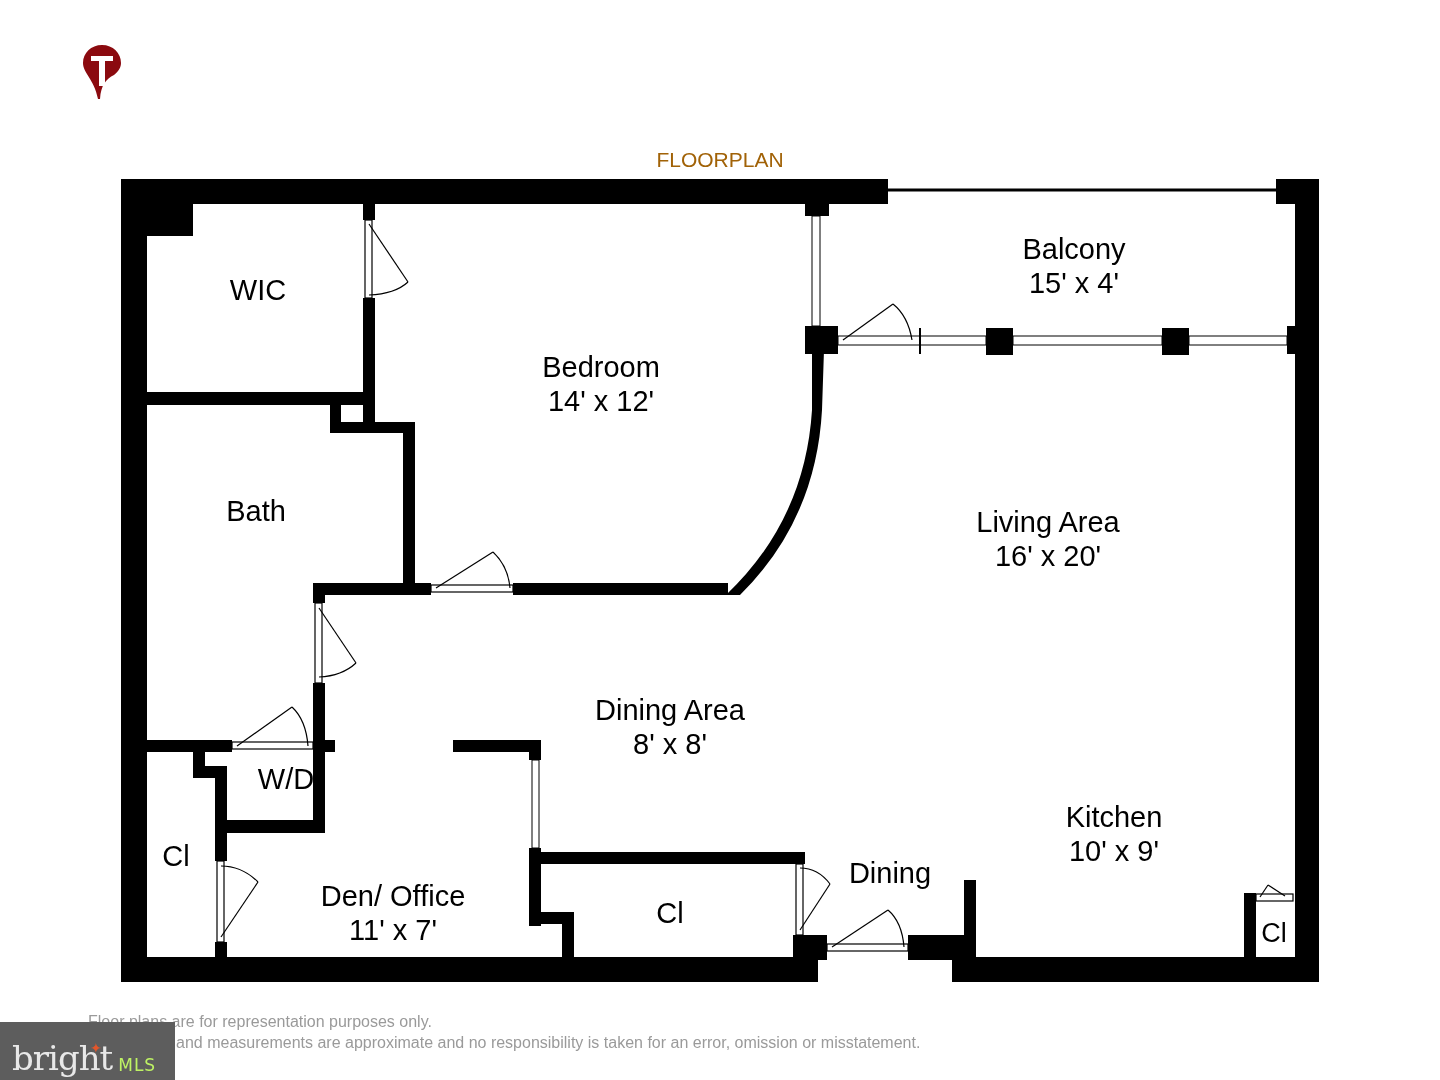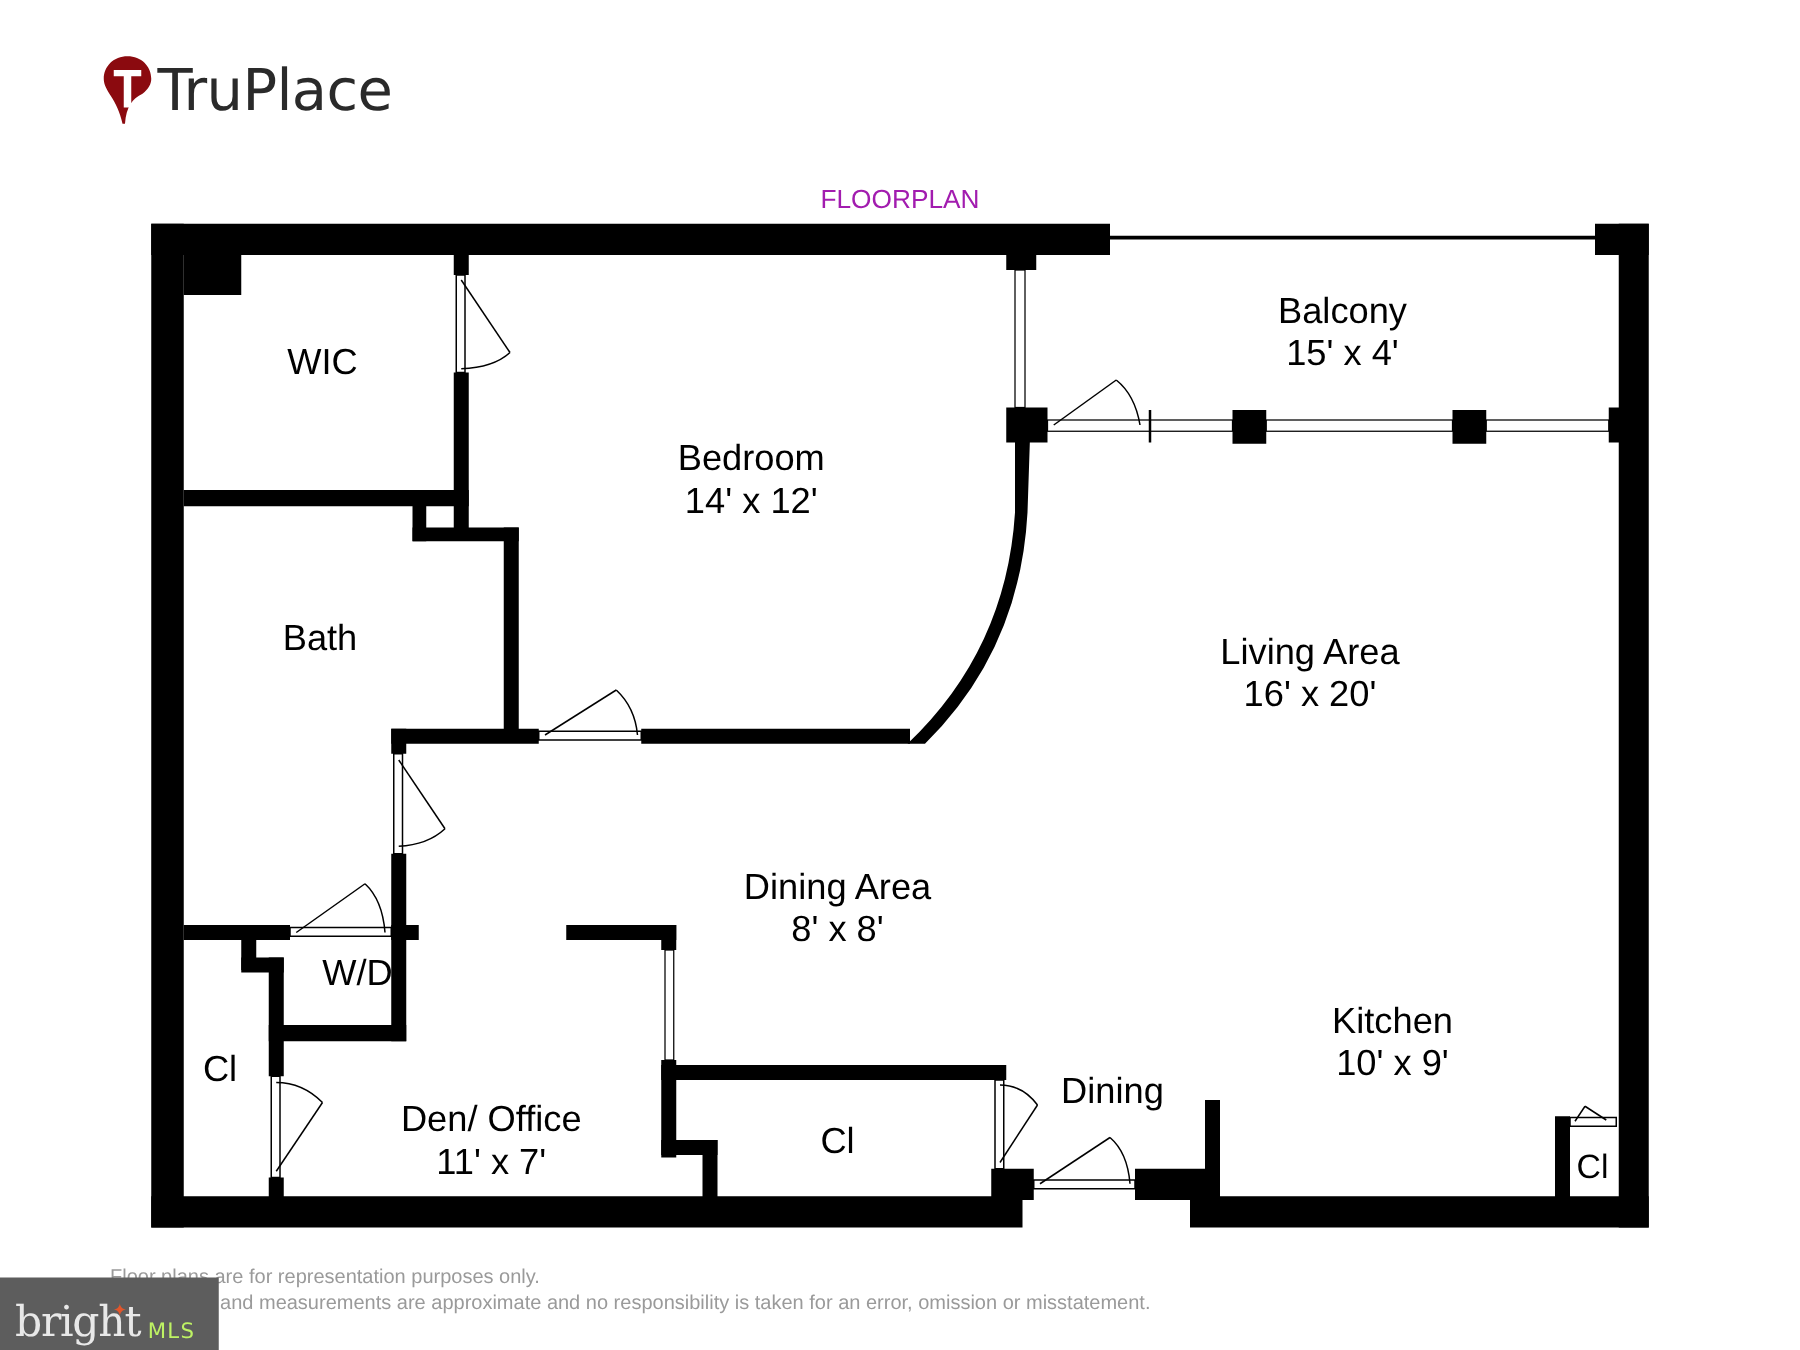--- a/index.html
+++ b/index.html
@@ -1,38 +1,37 @@
 <!DOCTYPE html>
 <html><head>
 <meta charset="utf-8">
 <style>
   html, body { margin: 0; padding: 0; background: #ffffff; }
   body { width: 1440px; height: 1080px; position: relative; overflow: hidden; font-family: "Liberation Sans", sans-serif; }
   .logo { position: absolute; left: 82px; top: 42px; height: 60px; display: flex; align-items: center; }
   .logo-pin { width: 40px; height: 58px; }
   .logo-text { font-family: "DejaVu Sans", sans-serif; font-size: 46px; color: #2a2a2a; margin-left: 4px; letter-spacing: -0.5px; line-height: 1; }
-  .plan-title { position: absolute; left: 620px; top: 148px; width: 200px; text-align: center; font-size: 21px; color: #a21caf; }
+  .plan-title { position: absolute; left: 620px; top: 148px; width: 200px; text-align: center; font-size: 21px; color: #a16207; }
   svg.plan { position: absolute; left: 0; top: 0; }
   .room-label { position: absolute; text-align: center; font-size: 29px; color: #000000; line-height: 34px; white-space: nowrap; transform: translateX(-50%); }
   .disclaimer { position: absolute; left: 88px; font-size: 16px; color: #9a9a9a; white-space: nowrap; }
   .mls { position: absolute; left: 0; top: 1022px; width: 175px; height: 72px; background: #5d5d5d; display: flex; align-items: center; }
   .mls-bright { font-family: "DejaVu Serif", serif; font-size: 34px; color: #e8e8e8; margin-left: 12px; letter-spacing: -1px; position: relative; }
   .mls-dot { position: absolute; left: 78px; top: 2px; color: #e2562b; font-size: 14px; }
   .mls-text { font-family: "DejaVu Sans", sans-serif; font-size: 17px; color: #bef264; margin-left: 6px; margin-top: 14px; letter-spacing: 1px; }
 </style>
 </head>
 <body>
 
 <div class="logo">
   <svg class="logo-pin" viewBox="0 0 40 58">
     <path d="M20 2 C9 2 1 10 1 20 C1 30 12 36 16 56 L18 56 C19 42 24 36 32 32 C37 28 39 24 39 20 C39 10 31 2 20 2 Z" fill="#8b0a0f"></path>
     <rect x="9" y="13" width="22" height="5" fill="#ffffff"></rect>
     <rect x="17" y="13" width="6" height="30" fill="#ffffff"></rect>
   </svg>
-  <span class="logo-text">TruPlace</span>
 </div>
 
 <div class="plan-title">FLOORPLAN</div>
 
 <svg class="plan" width="1440" height="1080" viewBox="0 0 1440 1080">
   <g fill="#000">
 
     <rect x="121" y="179" width="767" height="25"></rect>
     <rect x="121" y="179" width="26" height="803"></rect>
     <rect x="121" y="957" width="697" height="25"></rect>

